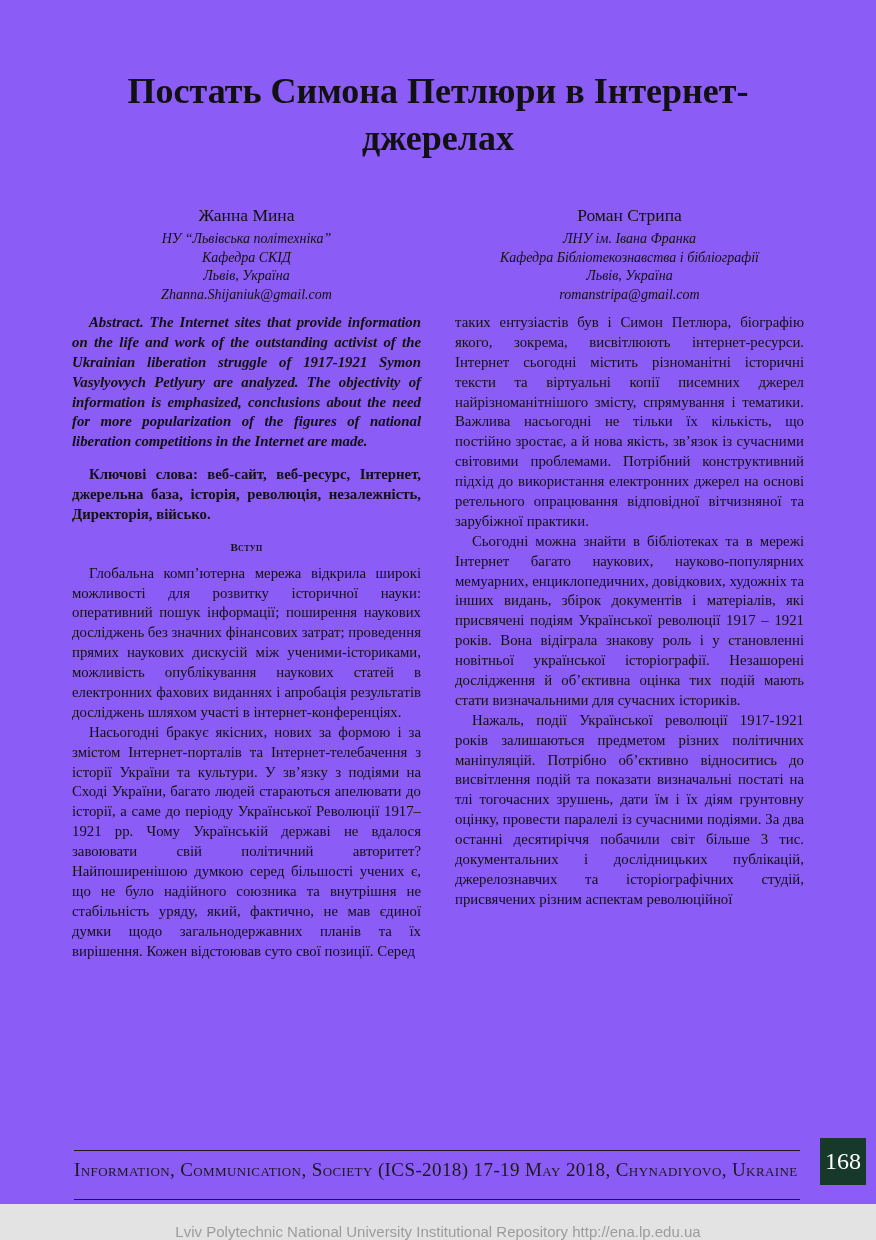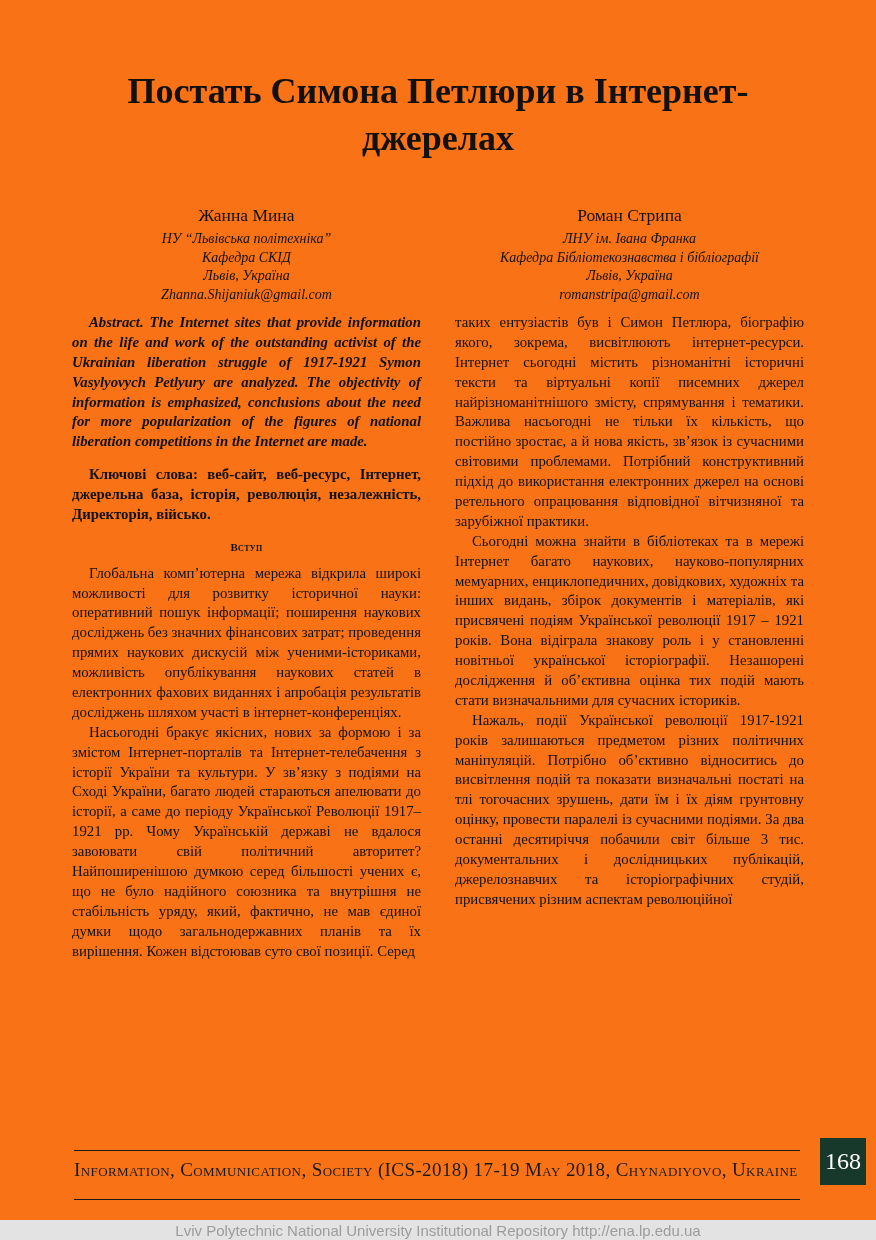--- a/index.html
+++ b/index.html
@@ -2,21 +2,21 @@
 <html><head>
 <meta charset="utf-8">
 <style>
   * { margin: 0; padding: 0; box-sizing: border-box; }
   html, body { background: #ffffff; }
   .page {
     position: relative;
     width: 876px;
     height: 1240px;
     margin: 0 auto;
-    background: #f97316;
+    background: #8b5cf6;
     overflow: hidden;
     font-family: "Liberation Serif", serif;
     color: #111111;
   }
   .title {
     width: 700px;
     margin: 68px auto 0;
     text-align: center;
     font-size: 36px;
     font-weight: 700;
@@ -90,24 +90,24 @@
     display: flex;
     align-items: center;
     justify-content: center;
     font-size: 24px;
   }
   .repo-bar {
     position: absolute;
     left: 0;
     right: 0;
     bottom: 0;
-    height: 20px;
+    height: 36px;
     background: #e3e3e3;
     display: flex;
-    align-items: center;
+    align-items: flex-end;
     justify-content: center;
     font-family: "Liberation Sans", sans-serif;
     font-size: 15px;
     color: #9c9c9c;
   }
 </style>
 </head>
 <body>
 
 <div class="page">

